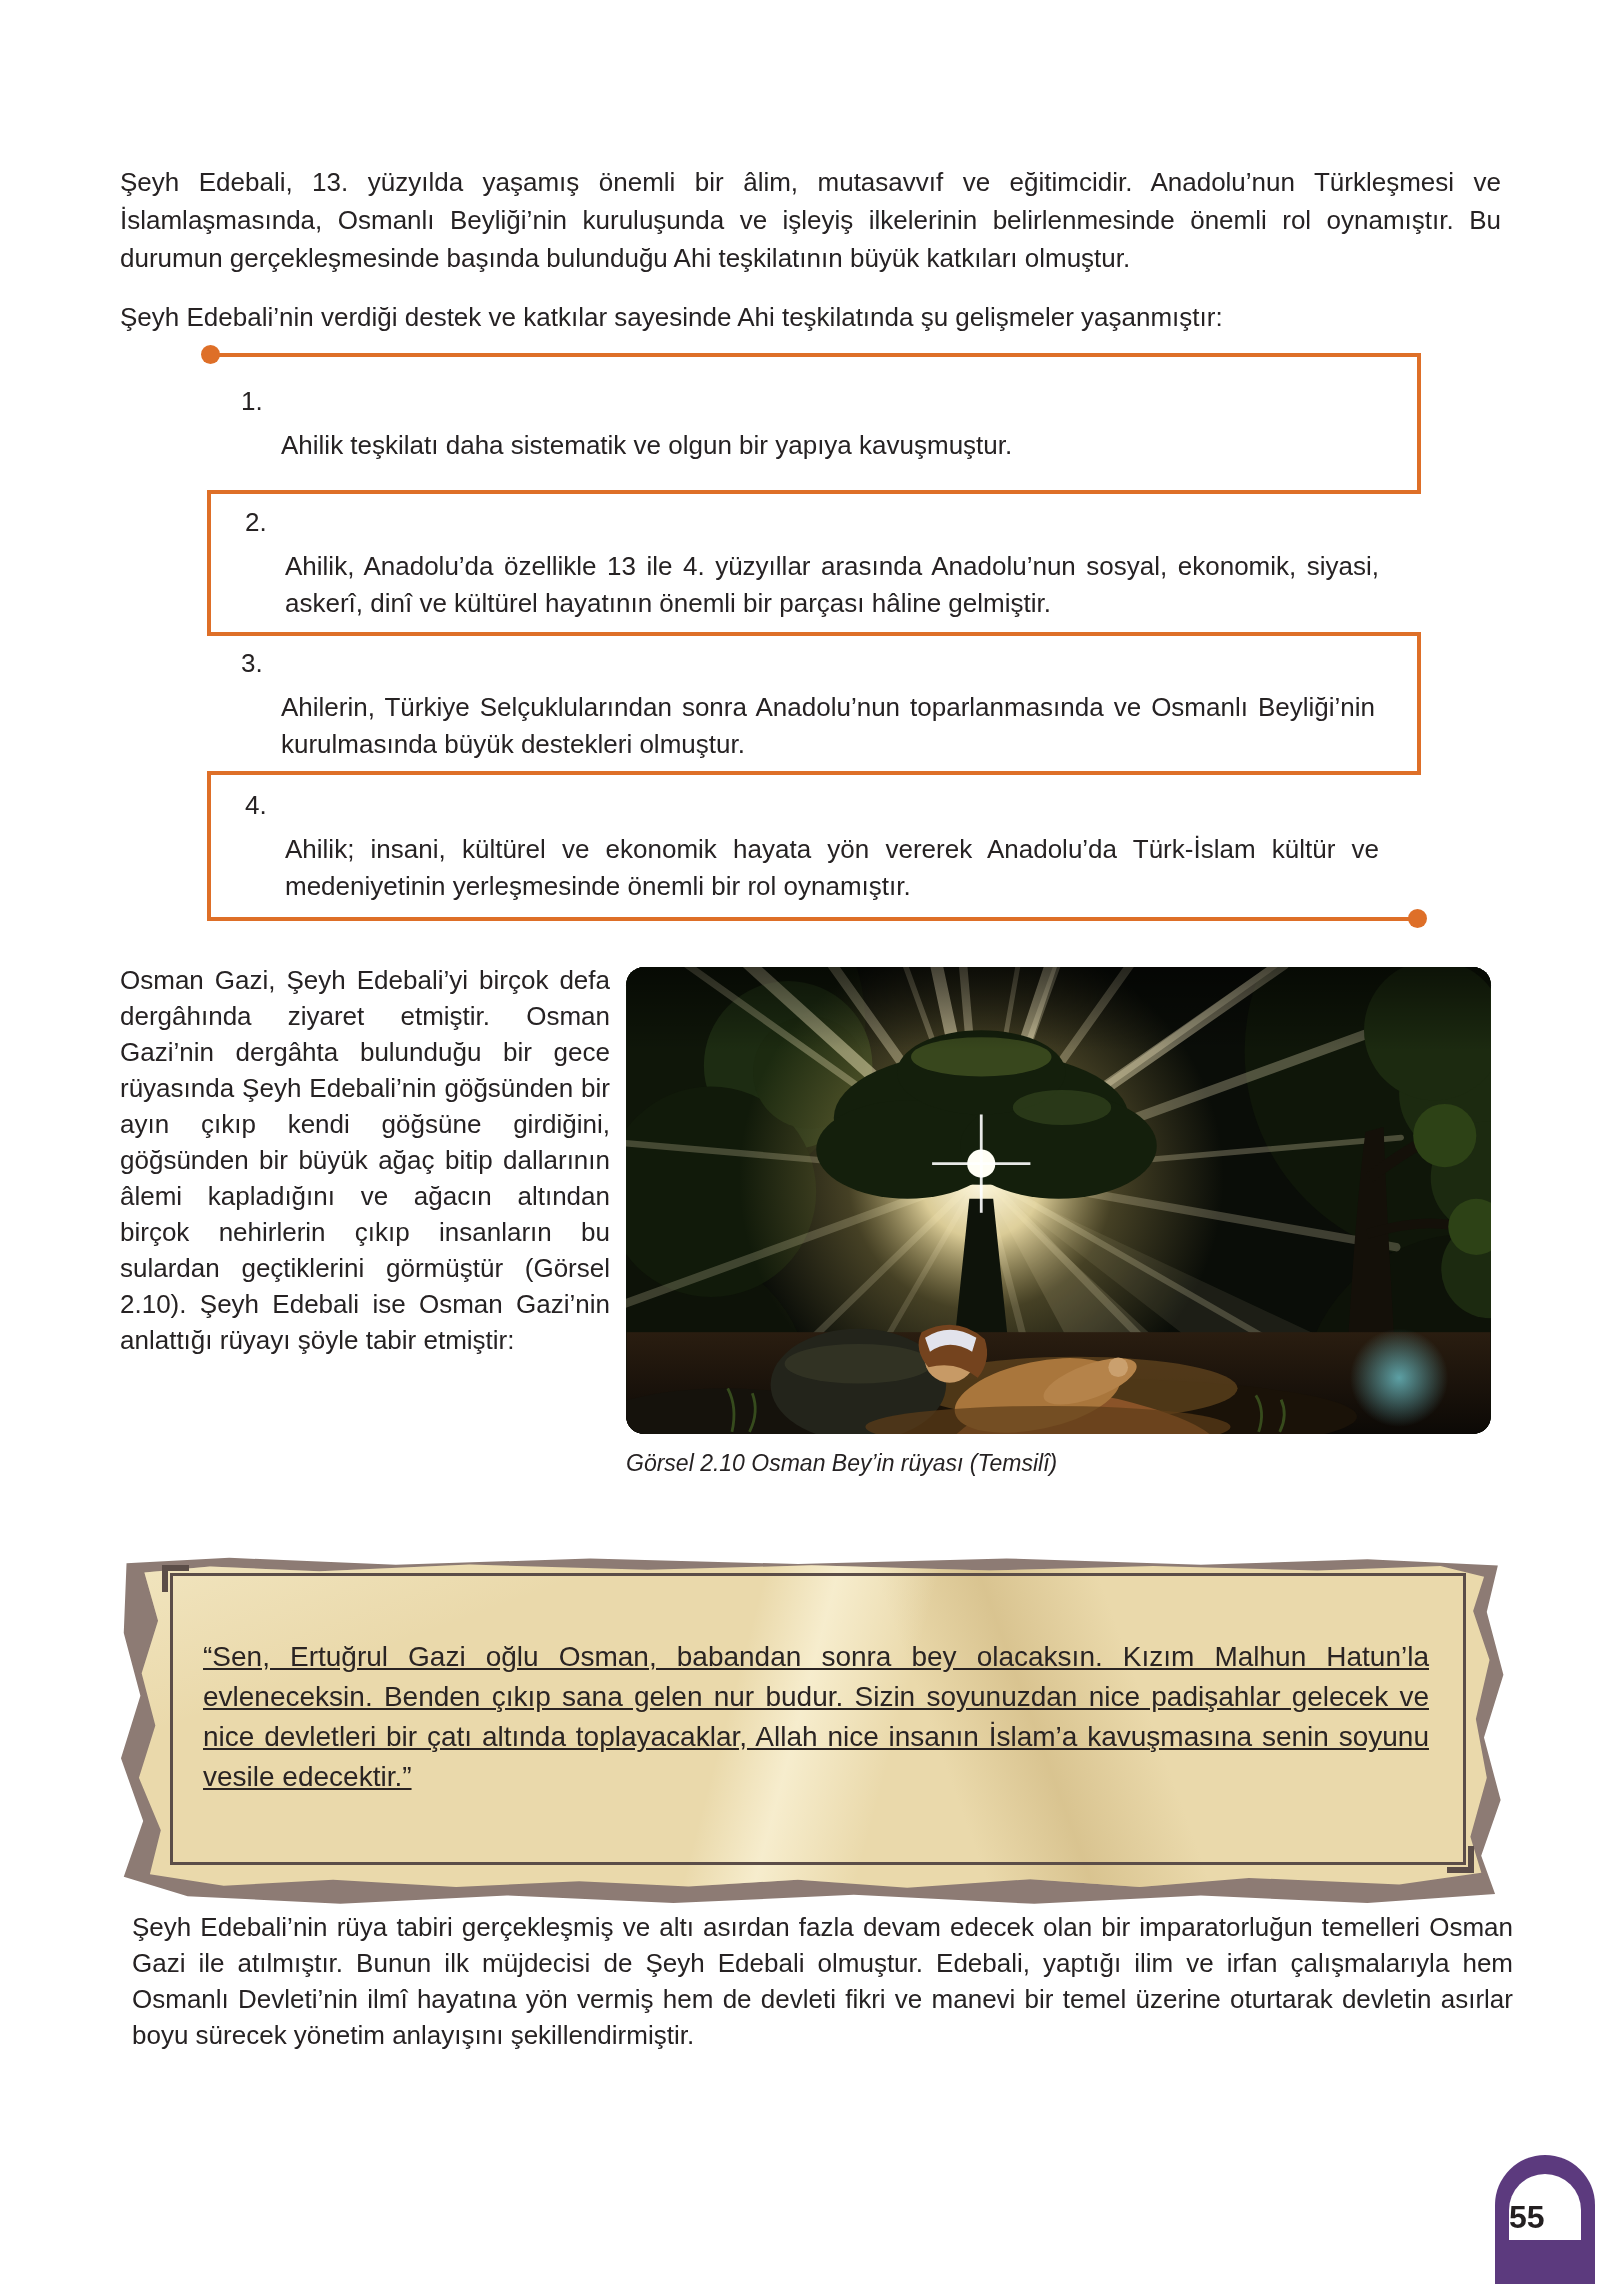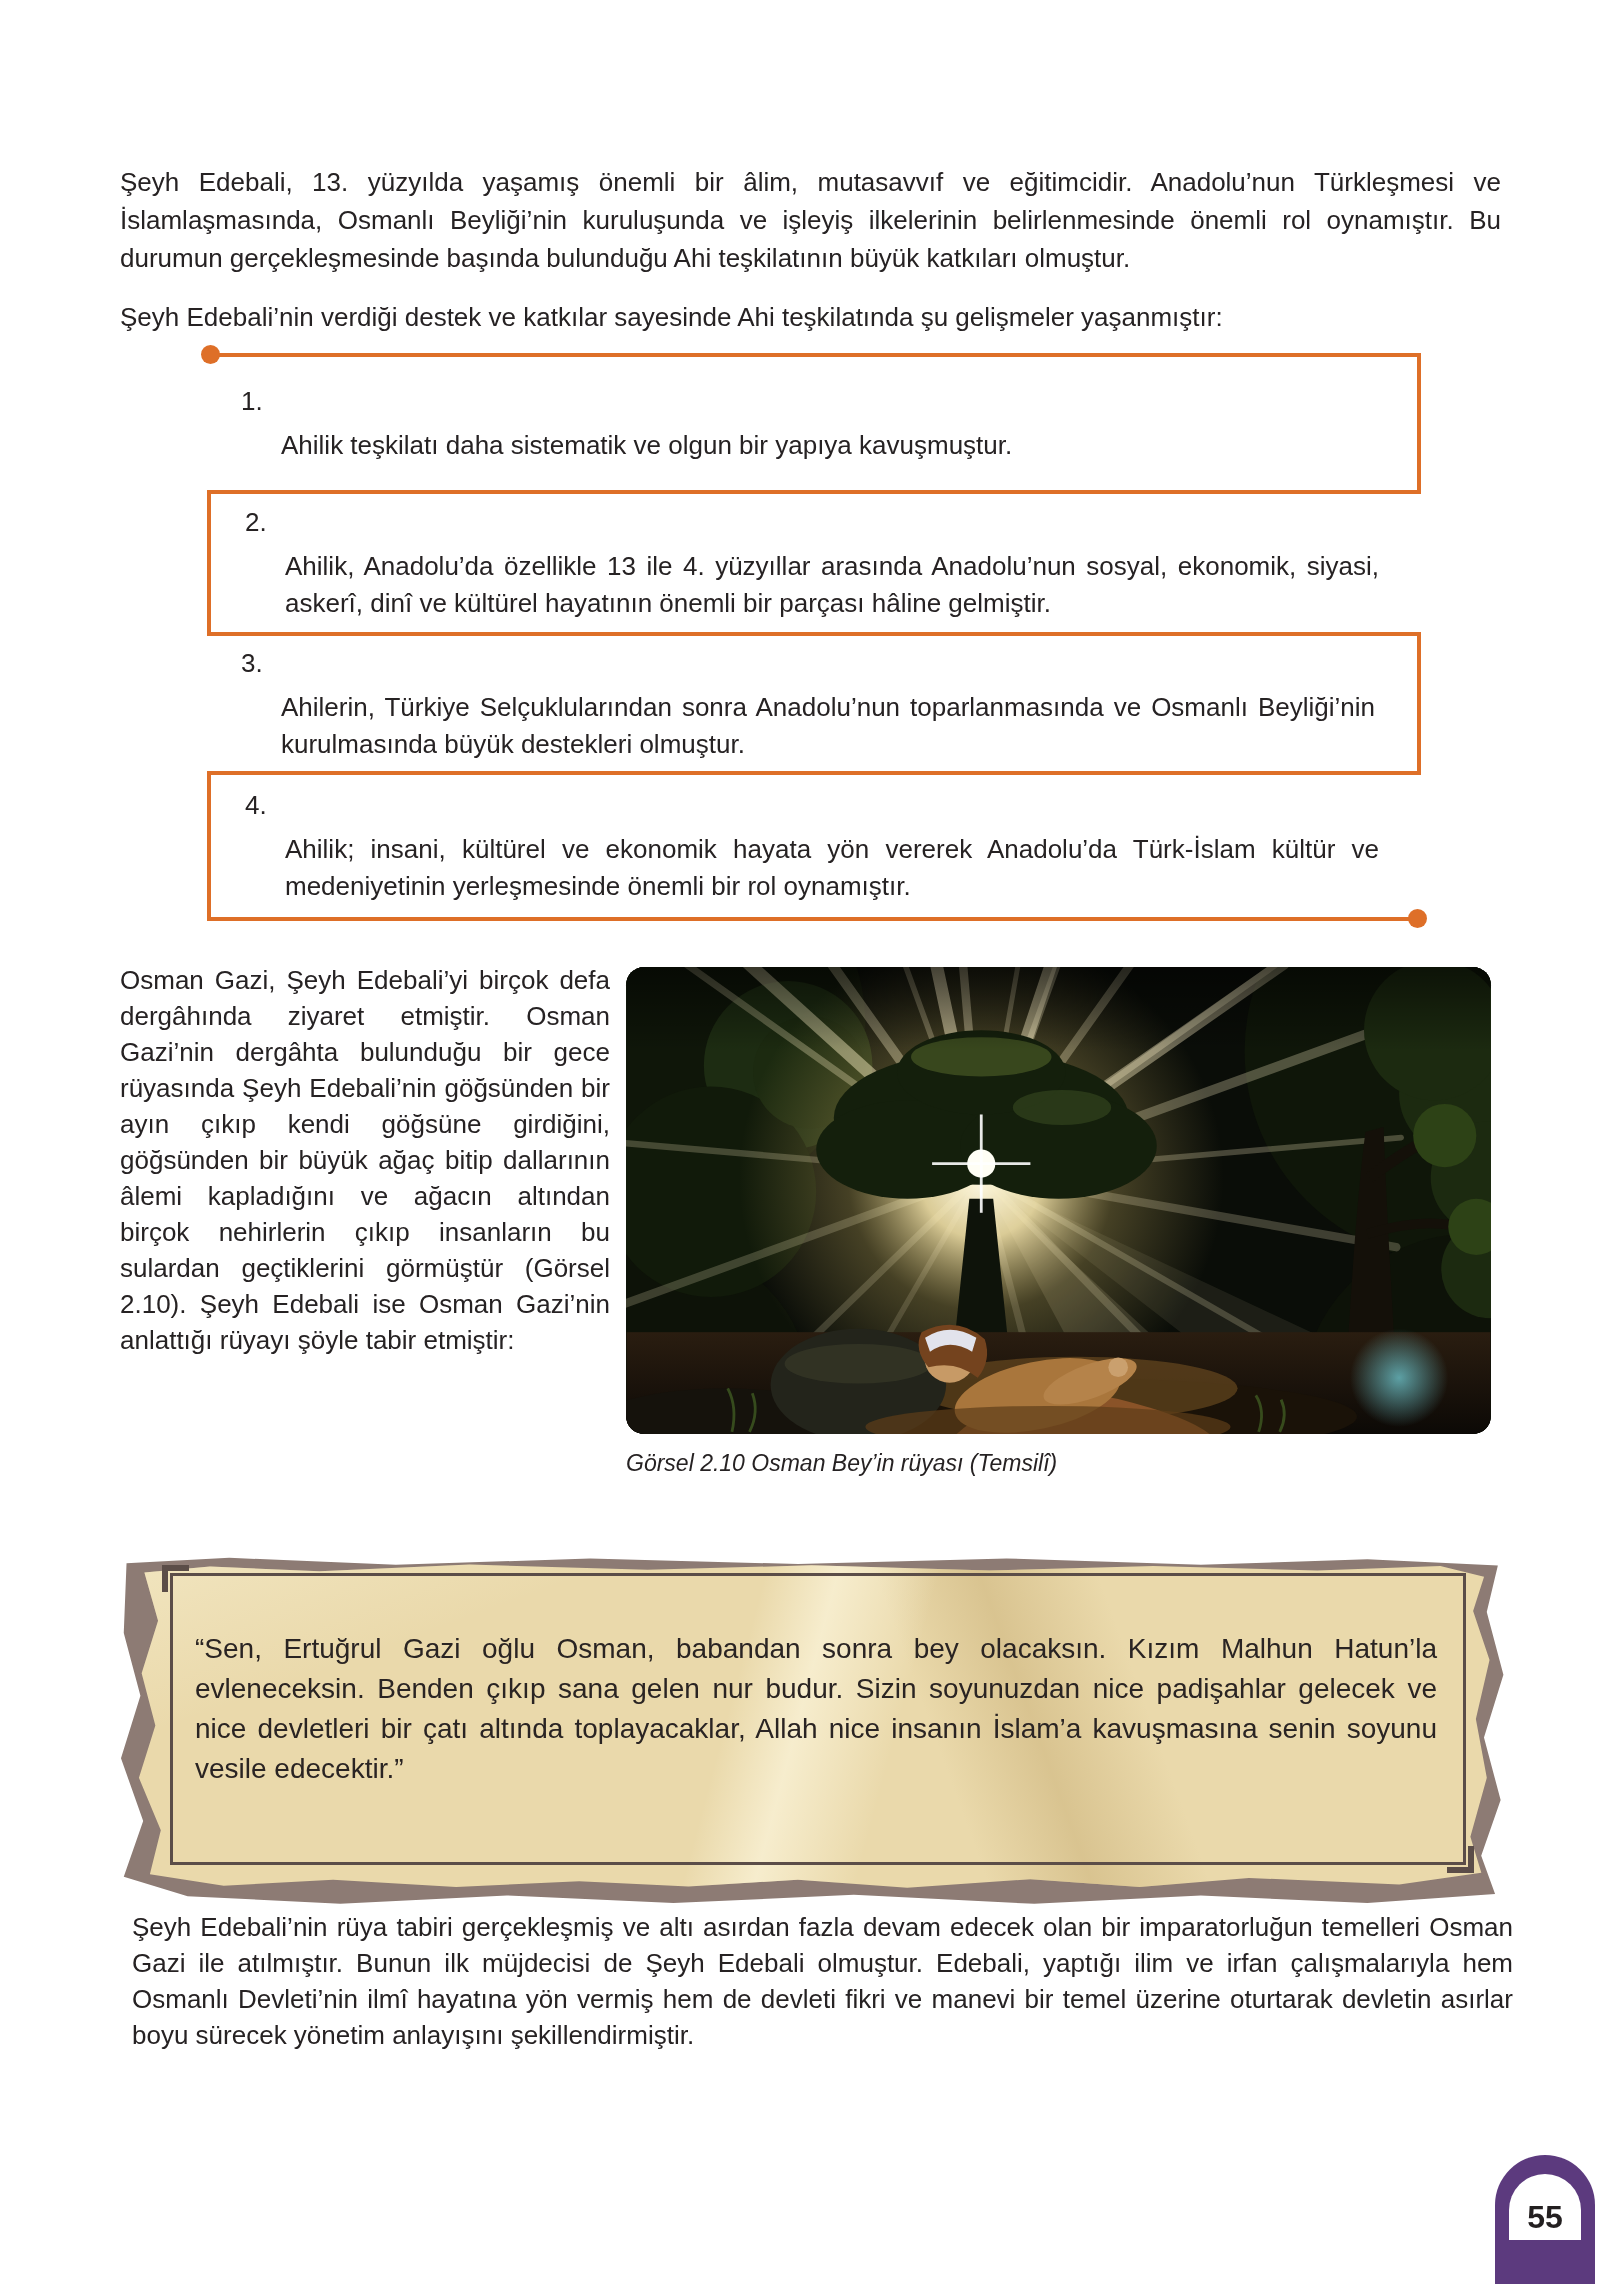--- a/index.html
+++ b/index.html
@@ -56,32 +56,32 @@
     clip-path:polygon(1.2% 3.2%,6% 1.4%,14% 2.8%,25% 0.8%,38% 2.4%,50% 1%,63% 2.6%,75% 1.2%,87% 2.6%,96% 1.2%,
       99.2% 4.5%,98.4% 15%,99.6% 30%,98.6% 48%,99.4% 66%,98.2% 84%,99% 95%,93% 98.6%,82% 96.6%,74% 99.4%,
       66% 97%,57% 99.6%,49% 97.2%,41% 99.2%,33% 97.6%,24% 99.4%,15% 97.2%,7% 99%,1.6% 95.5%,2.4% 82%,
       0.8% 66%,2% 50%,1% 34%,2.2% 18%);
   }
   .frame{position:absolute;left:42px;top:11.2px;right:29.5px;bottom:24px;border:3.5px solid #5b4d48;}
   .frame::before,.frame::after{content:"";position:absolute;width:21px;height:21px;}
   .frame::before{left:-11.2px;top:-11.2px;border-left:6.3px solid #5b4d48;border-top:6.3px solid #5b4d48;}
   .frame::after{right:-11.2px;bottom:-11.2px;border-right:6.3px solid #5b4d48;border-bottom:6.3px solid #5b4d48;}
   .quote{
-    position:absolute;left:67px;right:58px;top:67px;margin:0;
-    font-size:28px;line-height:40px;text-align:justify;color:#2a2423;
+    position:absolute;left:67px;right:58px;top:67px;margin:8px;
+    font-size:28px;line-height:40px;text-align:justify;color:#2a2423;text-decoration:underline;
   }
   .p3{left:132px;top:1909px;width:1381px;line-height:36px;}
   
   .page-badge{
     position:absolute;left:1495px;top:2155px;width:100px;height:129px;
     background:#5c3a7e;border-radius:50px 50px 0 0;
   }
   .badge-window{
     position:absolute;left:14px;top:19px;width:72px;height:66px;background:#ffffff;
-    border-radius:36px 36px 0 0;display:flex;align-items:flex-end;justify-content:center;
+    border-radius:36px 36px 0 0;display:flex;align-items:flex-end;
   }
   .badge-window span{font-size:32px;font-weight:bold;color:#231f20;padding-bottom:4.2px;}
 </style>
 </head>
 <body>
 
 <div class="page">
 
   <p class="para p1">Şeyh Edebali, 13. yüzyılda yaşamış önemli bir âlim, mutasavvıf ve eğitimcidir. Anadolu’nun Türkleşmesi ve İslamlaşmasında, Osmanlı Beyliği’nin kuruluşunda ve işleyiş ilkelerinin belirlenmesinde önemli rol oynamıştır. Bu durumun gerçekleşmesinde başında bulunduğu Ahi teşkilatının büyük katkıları olmuştur.</p>
   <p class="para p2">Şeyh Edebali’nin verdiği destek ve katkılar sayesinde Ahi teşkilatında şu gelişmeler yaşanmıştır:</p>

